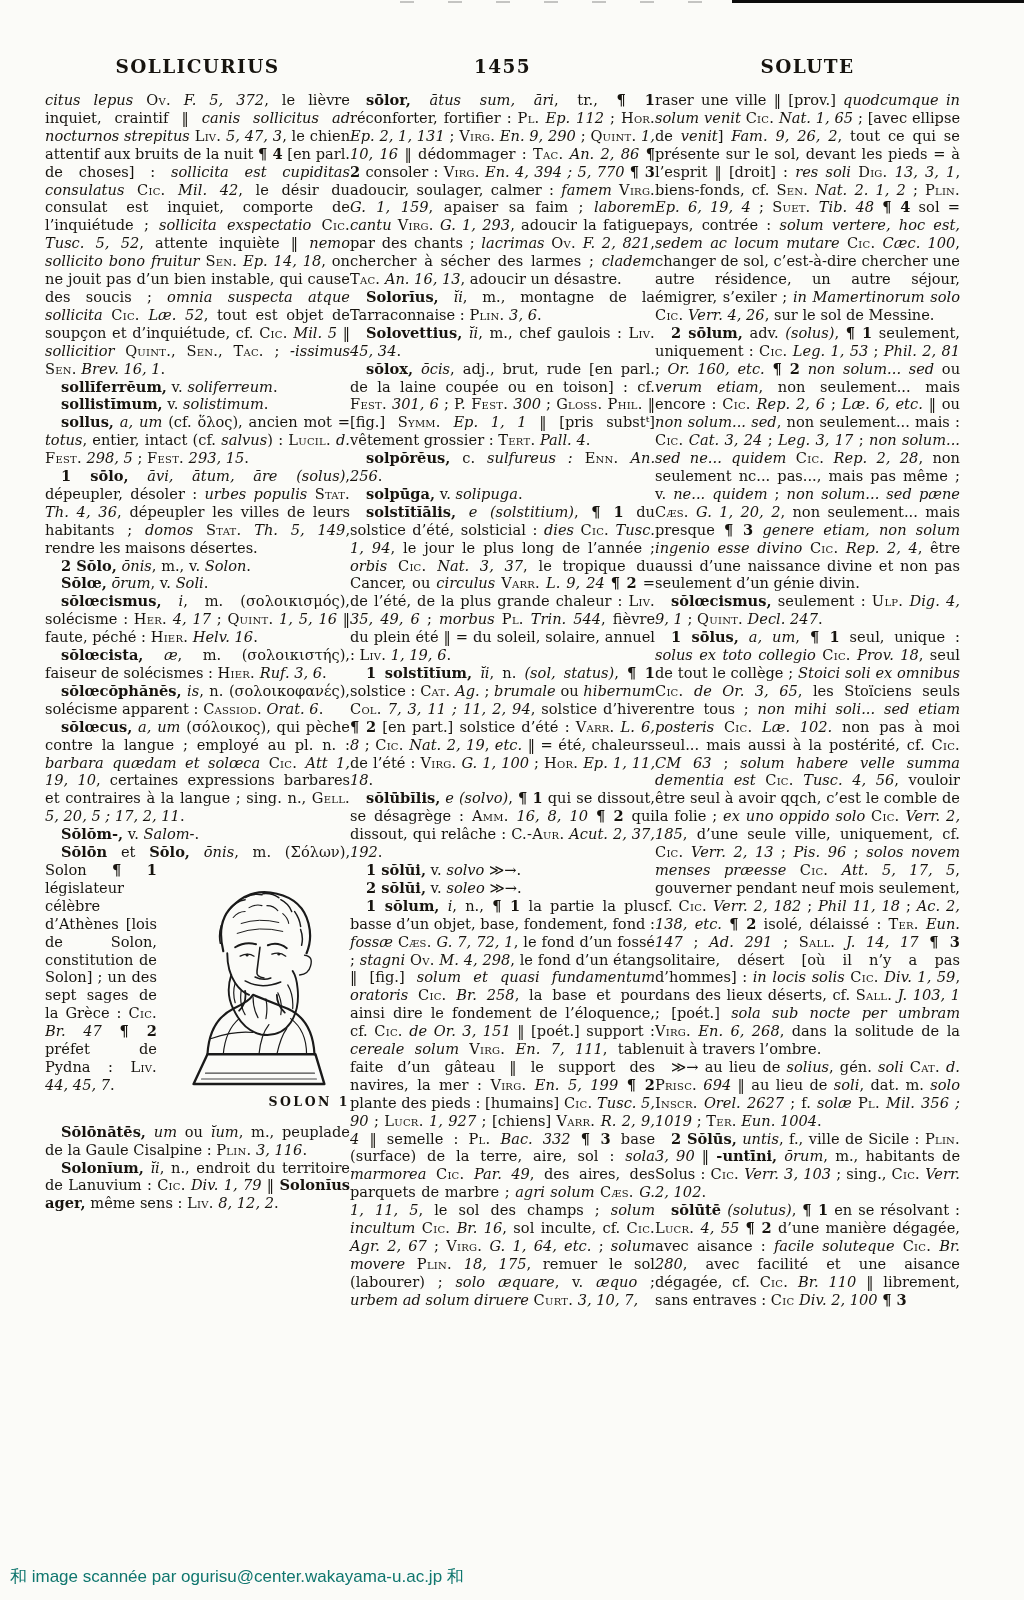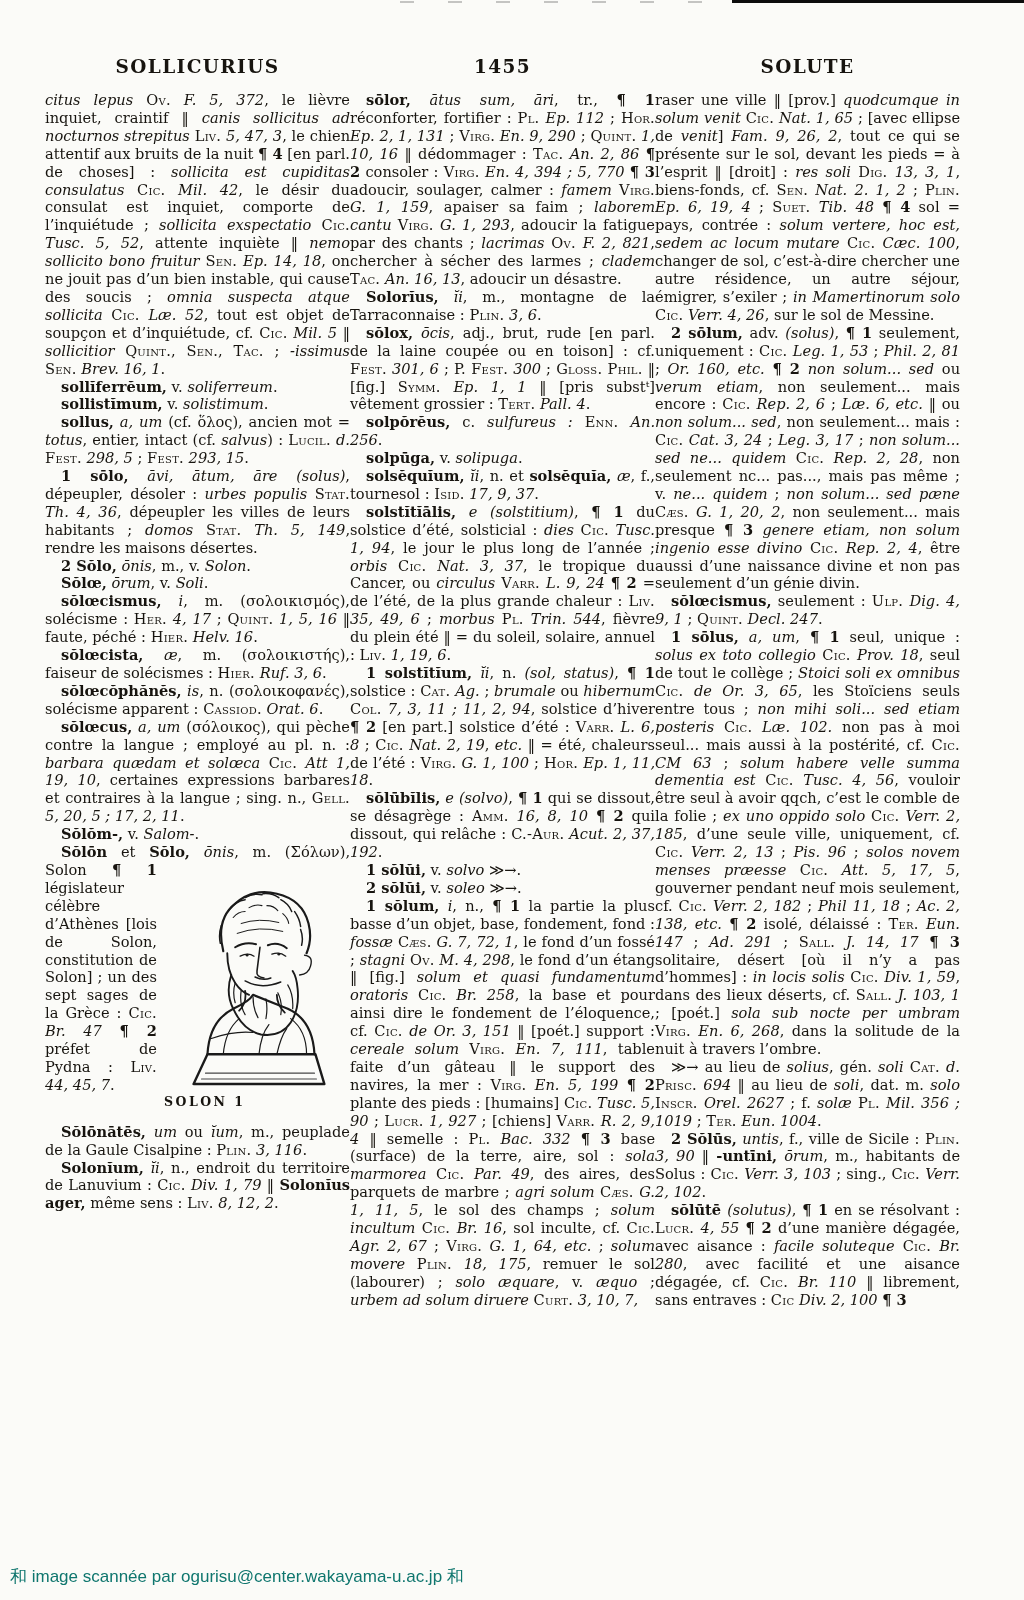--- a/index.html
+++ b/index.html
@@ -15,21 +15,21 @@
   header span{flex:1;text-align:center;font-weight:700;font-size:18.5px;letter-spacing:1.4px;}
   main{display:flex;margin:14px 64px 0 45px;height:1440px;overflow:hidden;}
   .col{flex:1;min-width:0;text-align:justify;font-size:14.6px;line-height:17.9px;
     -webkit-hyphens:auto;hyphens:auto;}
   .col p{margin:0;text-indent:16px;}
   .col p.noind{text-indent:0;}
   .col p.clear{clear:both;margin-top:29px;}
   b{font-weight:700;}
   i{font-style:italic;}
   .sc{font-variant:small-caps;letter-spacing:.25px;}
-  .figure{float:right;width:186px;margin:3px 0 3px 7px;text-align:left;text-indent:0;}
+  .figure{float:right;width:186px;margin:3px 0 3px 7px;text-align:right;text-indent:0;}
   .figure svg{display:block;margin:0 auto;}
   .figcap{display:block;font-size:12.5px;font-weight:700;letter-spacing:2.5px;margin-top:5px;
     font-variant:small-caps;text-indent:0;}
   footer{position:absolute;left:10px;bottom:12px;
     font-family:"Liberation Sans","DejaVu Sans",sans-serif;font-size:17px;color:#0f766e;}
 </style>
 </head>
 <body>
 
 <div class="page">
@@ -84,24 +84,24 @@
             </svg>
             <span class="figcap">SOLON 1</span>
           </span>
   Solon <b>¶ 1</b> législateur célèbre d’Athènes [lois de Solon, constitution de Solon] ; un des sept sages de la Grèce : <span class="sc">Cic.</span> <i>Br. 47</i> <b>¶ 2</b> préfet de Pydna : <span class="sc">Liv.</span> <i>44, 45, 7</i>.</p>
         <p class="clear"><b>Sŏlōnātēs,</b> <i>um</i> ou <i>ĭum</i>, m., peuplade de la Gaule Cisalpine : <span class="sc">Plin.</span> <i>3, 116</i>.</p>
         <p><b>Solonĭum,</b> <i>ĭi</i>, n., endroit du territoire de Lanuvium : <span class="sc">Cic.</span> <i>Div. 1, 79</i> ‖ <b>Solonĭus ager,</b> même sens : <span class="sc">Liv.</span> <i>8, 12, 2</i>.</p>
       </div>
     <div class="col">
         <p><b>sōlor,</b> <i>ātus sum, āri</i>, tr., <b>¶ 1</b> réconforter, fortifier : <span class="sc">Pl.</span> <i>Ep. 112</i> ; <span class="sc">Hor.</span> <i>Ep. 2, 1, 131</i> ; <span class="sc">Virg.</span> <i>En. 9, 290</i> ; <span class="sc">Quint.</span> <i>1, 10, 16</i> ‖ dédommager : <span class="sc">Tac.</span> <i>An. 2, 86</i> <b>¶ 2</b> consoler : <span class="sc">Virg.</span> <i>En. 4, 394 ; 5, 770</i> <b>¶ 3</b> adoucir, soulager, calmer : <i>famem</i> <span class="sc">Virg.</span> <i>G. 1, 159</i>, apaiser sa faim ; <i>laborem cantu</i> <span class="sc">Virg.</span> <i>G. 1, 293</i>, adoucir la fatigue par des chants ; <i>lacrimas</i> <span class="sc">Ov.</span> <i>F. 2, 821</i>, chercher à sécher des larmes ; <i>cladem</i> <span class="sc">Tac.</span> <i>An. 16, 13</i>, adoucir un désastre.</p>
         <p><b>Solorĭus,</b> <i>ĭi</i>, m., montagne de la Tarraconnaise : <span class="sc">Plin.</span> <i>3, 6</i>.</p>
+        <p><b>Solovettius,</b> <i>ĭi</i>, m., chef gaulois : <span class="sc">Liv.</span> <i>45, 34</i>.</p>
         <p><b>sŏlox,</b> <i>ōcis</i>, adj., brut, rude [en parl. de la laine coupée ou en toison] : cf. <span class="sc">Fest.</span> <i>301, 6</i> ; <span class="sc">P. Fest.</span> <i>300</i> ; <span class="sc">Gloss. Phil.</span> ‖ [fig.] <span class="sc">Symm.</span> <i>Ep. 1, 1</i> ‖ [pris substᵗ] vêtement grossier : <span class="sc">Tert.</span> <i>Pall. 4</i>.</p>
         <p><b>solpŏrĕus,</b> c. <i>sulfureus :</i> <span class="sc">Enn.</span> <i>An. 256</i>.</p>
         <p><b>solpūga,</b> v. <i>solipuga</i>.</p>
-        <p><b>solsĕquĭum,</b> <i>ĭi</i>, n. et <b>solsĕquĭa,</b> <i>æ</i>, f., tournesol : <span class="sc">Isid.</span> <i>17, 9, 37</i>.</p>
         <p><b>solstĭtĭālis,</b> <i>e (solstitium)</i>, <b>¶ 1</b> du solstice d’été, solsticial : <i>dies</i> <span class="sc">Cic.</span> <i>Tusc. 1, 94</i>, le jour le plus long de l’année ; <i>orbis</i> <span class="sc">Cic.</span> <i>Nat. 3, 37</i>, le tropique du Cancer, ou <i>circulus</i> <span class="sc">Varr.</span> <i>L. 9, 24</i> <b>¶ 2</b> = de l’été, de la plus grande chaleur : <span class="sc">Liv.</span> <i>35, 49, 6</i> ; <i>morbus</i> <span class="sc">Pl.</span> <i>Trin. 544</i>, fièvre du plein été ‖ = du soleil, solaire, annuel : <span class="sc">Liv.</span> <i>1, 19, 6</i>.</p>
         <p><b>1 solstĭtĭum,</b> <i>ĭi</i>, n. <i>(sol, status)</i>, <b>¶ 1</b> solstice : <span class="sc">Cat.</span> <i>Ag.</i> ; <i>brumale</i> ou <i>hibernum</i> <span class="sc">Col.</span> <i>7, 3, 11 ; 11, 2, 94</i>, solstice d’hiver <b>¶ 2</b> [en part.] solstice d’été : <span class="sc">Varr.</span> <i>L. 6, 8</i> ; <span class="sc">Cic.</span> <i>Nat. 2, 19</i>, <i>etc.</i> ‖ = été, chaleurs de l’été : <span class="sc">Virg.</span> <i>G. 1, 100</i> ; <span class="sc">Hor.</span> <i>Ep. 1, 11, 18</i>.</p>
         <p><b>sŏlūbĭlis,</b> <i>e (solvo)</i>, <b>¶ 1</b> qui se dissout, se désagrège : <span class="sc">Amm.</span> <i>16, 8, 10</i> <b>¶ 2</b> qui dissout, qui relâche : <span class="sc">C.-Aur.</span> <i>Acut. 2, 37, 192</i>.</p>
         <p><b>1 sŏlŭi,</b> v. <i>solvo</i> ≫→.</p>
         <p><b>2 sŏlŭi,</b> v. <i>soleo</i> ≫→.</p>
         <p><b>1 sŏlum,</b> <i>i</i>, n., <b>¶ 1</b> la partie la plus basse d’un objet, base, fondement, fond : <i>fossæ</i> <span class="sc">Cæs.</span> <i>G. 7, 72, 1</i>, le fond d’un fossé ; <i>stagni</i> <span class="sc">Ov.</span> <i>M. 4, 298</i>, le fond d’un étang ‖ [fig.] <i>solum et quasi fundamentum oratoris</i> <span class="sc">Cic.</span> <i>Br. 258</i>, la base et pour ainsi dire le fondement de l’éloquence, cf. <span class="sc">Cic.</span> <i>de Or. 3, 151</i> ‖ [poét.] support : <i>cereale solum</i> <span class="sc">Virg.</span> <i>En. 7, 111</i>, table faite d’un gâteau ‖ le support des navires, la mer : <span class="sc">Virg.</span> <i>En. 5, 199</i> <b>¶ 2</b> plante des pieds : [humains] <span class="sc">Cic.</span> <i>Tusc. 5, 90</i> ; <span class="sc">Lucr.</span> <i>1, 927</i> ; [chiens] <span class="sc">Varr.</span> <i>R. 2, 9, 4</i> ‖ semelle : <span class="sc">Pl.</span> <i>Bac. 332</i> <b>¶ 3</b> base (surface) de la terre, aire, sol : <i>sola marmorea</i> <span class="sc">Cic.</span> <i>Par. 49</i>, des aires, des parquets de marbre ; <i>agri solum</i> <span class="sc">Cæs.</span> <i>G. 1, 11, 5</i>, le sol des champs ; <i>solum incultum</i> <span class="sc">Cic.</span> <i>Br. 16</i>, sol inculte, cf. <span class="sc">Cic.</span> <i>Agr. 2, 67</i> ; <span class="sc">Virg.</span> <i>G. 1, 64, etc.</i> ; <i>solum movere</i> <span class="sc">Plin.</span> <i>18, 175</i>, remuer le sol (labourer) ; <i>solo æquare</i>, v. <i>æquo</i> ; <i>urbem ad solum diruere</i> <span class="sc">Curt.</span> <i>3, 10, 7,</i></p>
       </div>
     <div class="col">
         <p class="noind">raser une ville ‖ [prov.] <i>quodcumque in solum venit</i> <span class="sc">Cic.</span> <i>Nat. 1, 65</i> ; [avec ellipse de <i>venit</i>] <i>Fam. 9, 26, 2</i>, tout ce qui se présente sur le sol, devant les pieds = à l’esprit ‖ [droit] : <i>res soli</i> <span class="sc">Dig.</span> <i>13, 3, 1</i>, biens-fonds, cf. <span class="sc">Sen.</span> <i>Nat. 2. 1, 2</i> ; <span class="sc">Plin.</span> <i>Ep. 6, 19, 4</i> ; <span class="sc">Suet.</span> <i>Tib. 48</i> <b>¶ 4</b> sol = pays, contrée : <i>solum vertere, hoc est, sedem ac locum mutare</i> <span class="sc">Cic.</span> <i>Cæc. 100</i>, changer de sol, c’est-à-dire chercher une autre résidence, un autre séjour, émigrer, s’exiler ; <i>in Mamertinorum solo</i> <span class="sc">Cic.</span> <i>Verr. 4, 26</i>, sur le sol de Messine.</p>
         <p><b>2 sōlum,</b> adv. <i>(solus)</i>, <b>¶ 1</b> seulement, uniquement : <span class="sc">Cic.</span> <i>Leg. 1, 53</i> ; <i>Phil. 2, 81</i> ; <i>Or. 160, etc.</i> <b>¶ 2</b> <i>non solum... sed</i> ou <i>verum etiam</i>, non seulement... mais encore : <span class="sc">Cic.</span> <i>Rep. 2, 6</i> ; <i>Læ. 6, etc.</i> ‖ ou <i>non solum... sed</i>, non seulement... mais : <span class="sc">Cic.</span> <i>Cat. 3, 24</i> ; <i>Leg. 3, 17</i> ; <i>non solum... sed ne... quidem</i> <span class="sc">Cic.</span> <i>Rep. 2, 28</i>, non seulement nc... pas..., mais pas même ; v. <i>ne... quidem</i> ; <i>non solum... sed pæne</i> <span class="sc">Cæs.</span> <i>G. 1, 20, 2</i>, non seulement... mais presque <b>¶ 3</b> <i>genere etiam, non solum ingenio esse divino</i> <span class="sc">Cic.</span> <i>Rep. 2, 4</i>, être aussi d’une naissance divine et non pas seulement d’un génie divin.</p>

